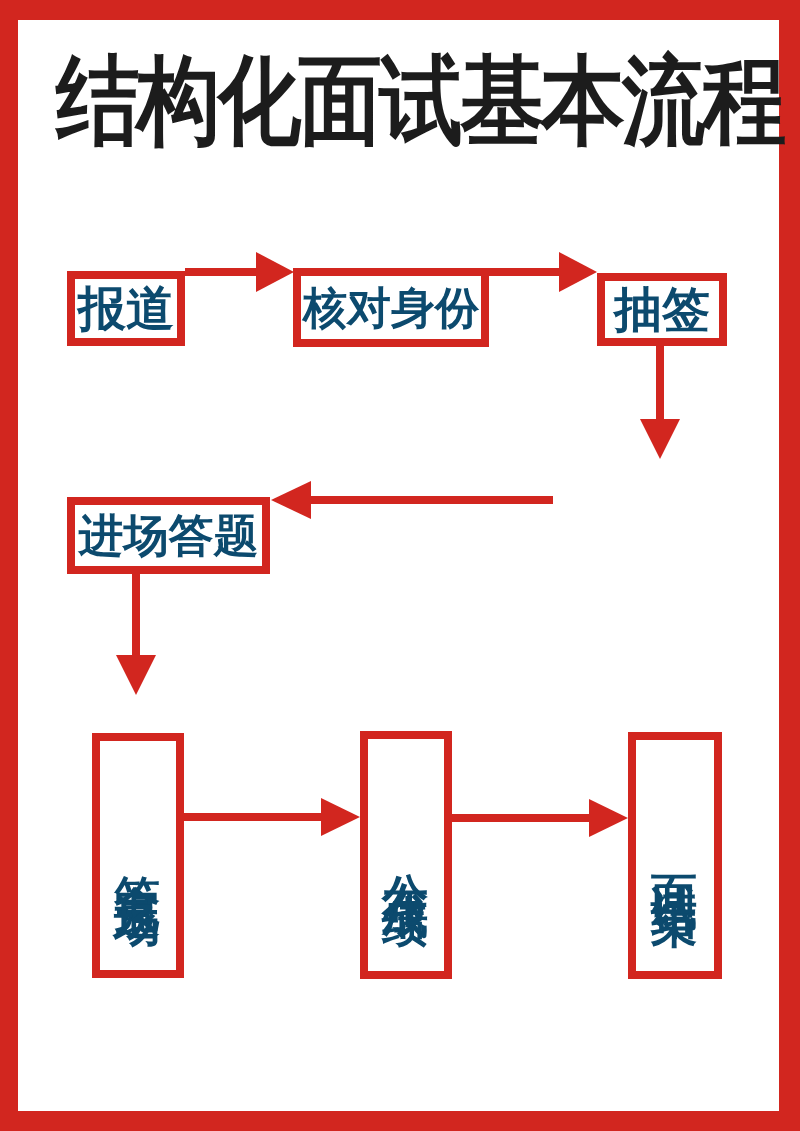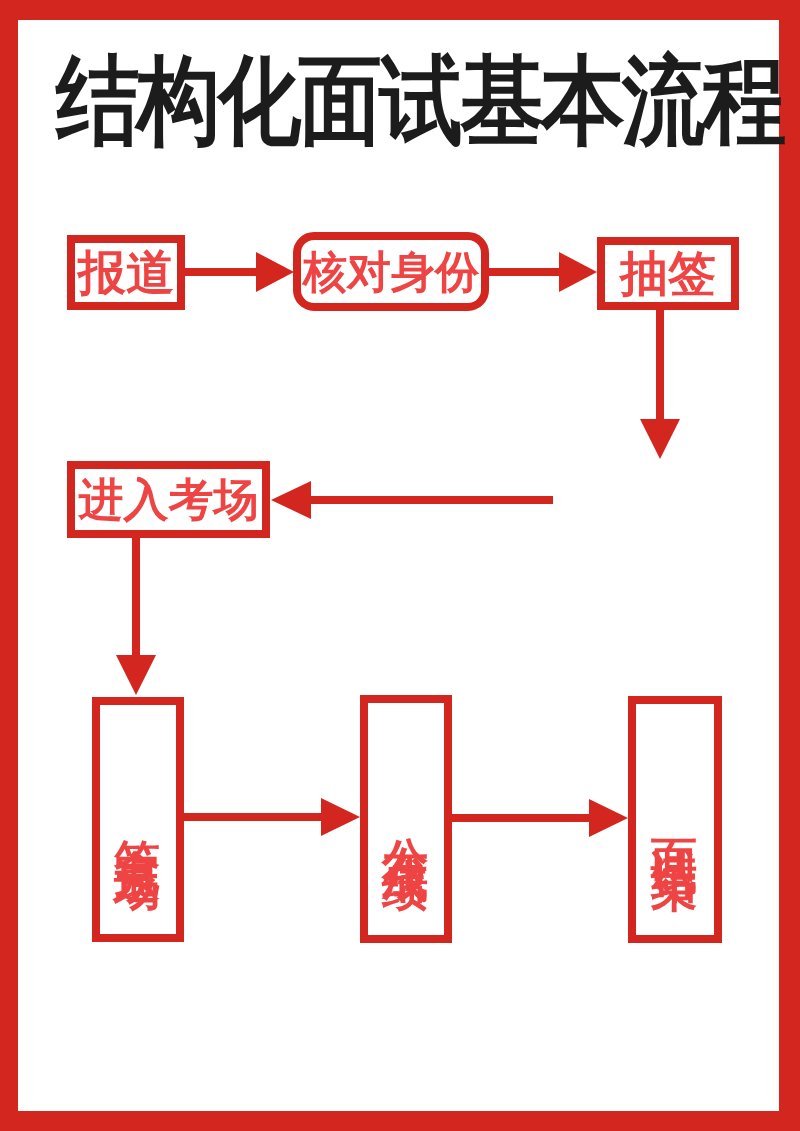--- a/index.html
+++ b/index.html
@@ -38,33 +38,34 @@
     letter-spacing: -3px;
     transform: scaleX(0.86);
     transform-origin: 50% 50%;
     white-space: nowrap;
   }
   .node {
     position: absolute;
     box-sizing: border-box;
     border: 8px solid #d2261f;
     background: #ffffff;
-    color: #ef4444;
+    color: #0c4a6e;
     font-weight: 900;
     display: flex;
     align-items: center;
     justify-content: center;
     line-height: 1;
     white-space: nowrap;
     z-index: 2;
+    margin-top: 36px;
   }
   
   .n-baodao   { left: 67px;  top: 235px; width: 118px; height: 75px; font-size: 48px; }
-  .n-hedui    { left: 293px; top: 232px; width: 196px; height: 79px; font-size: 44px; border-radius: 21px; }
-  .n-chouqian { left: 597px; top: 237px; width: 142px; height: 73px; font-size: 48px; }
+  .n-hedui    { left: 293px; top: 232px; width: 196px; height: 79px; font-size: 44px; }
+  .n-chouqian { left: 597px; top: 237px; width: 130px; height: 73px; font-size: 48px; }
   
   .n-jinru    { left: 553px; top: 463px; width: 205px; height: 75px; font-size: 45px; }
   .n-jinchang { left: 67px;  top: 461px; width: 203px; height: 77px; font-size: 45px; }
   
   .vert {
     writing-mode: vertical-rl;
     text-orientation: upright;
     letter-spacing: 9px;
   }
   .n-dawan    { left: 92px;  top: 697px; width: 92px; height: 245px; font-size: 46px; }
@@ -115,17 +116,17 @@
     </g>
     <g>
       <rect x="452" y="814" width="138" height="8"></rect>
       <polygon points="589,799 589,837 628,818"></polygon>
     </g>
   </svg>
 
   <div class="node n-baodao">报道</div>
   <div class="node n-hedui">核对身份</div>
   <div class="node n-chouqian">抽签</div>
-  <div class="node n-jinchang">进入考场</div>
+  <div class="node n-jinchang">进场答题</div>
   <div class="node n-dawan vert">答完退场</div>
   <div class="node n-gongbu vert">公布成绩</div>
   <div class="node n-mianshi vert">面试结束</div>
 </div>
 
 </body></html>

